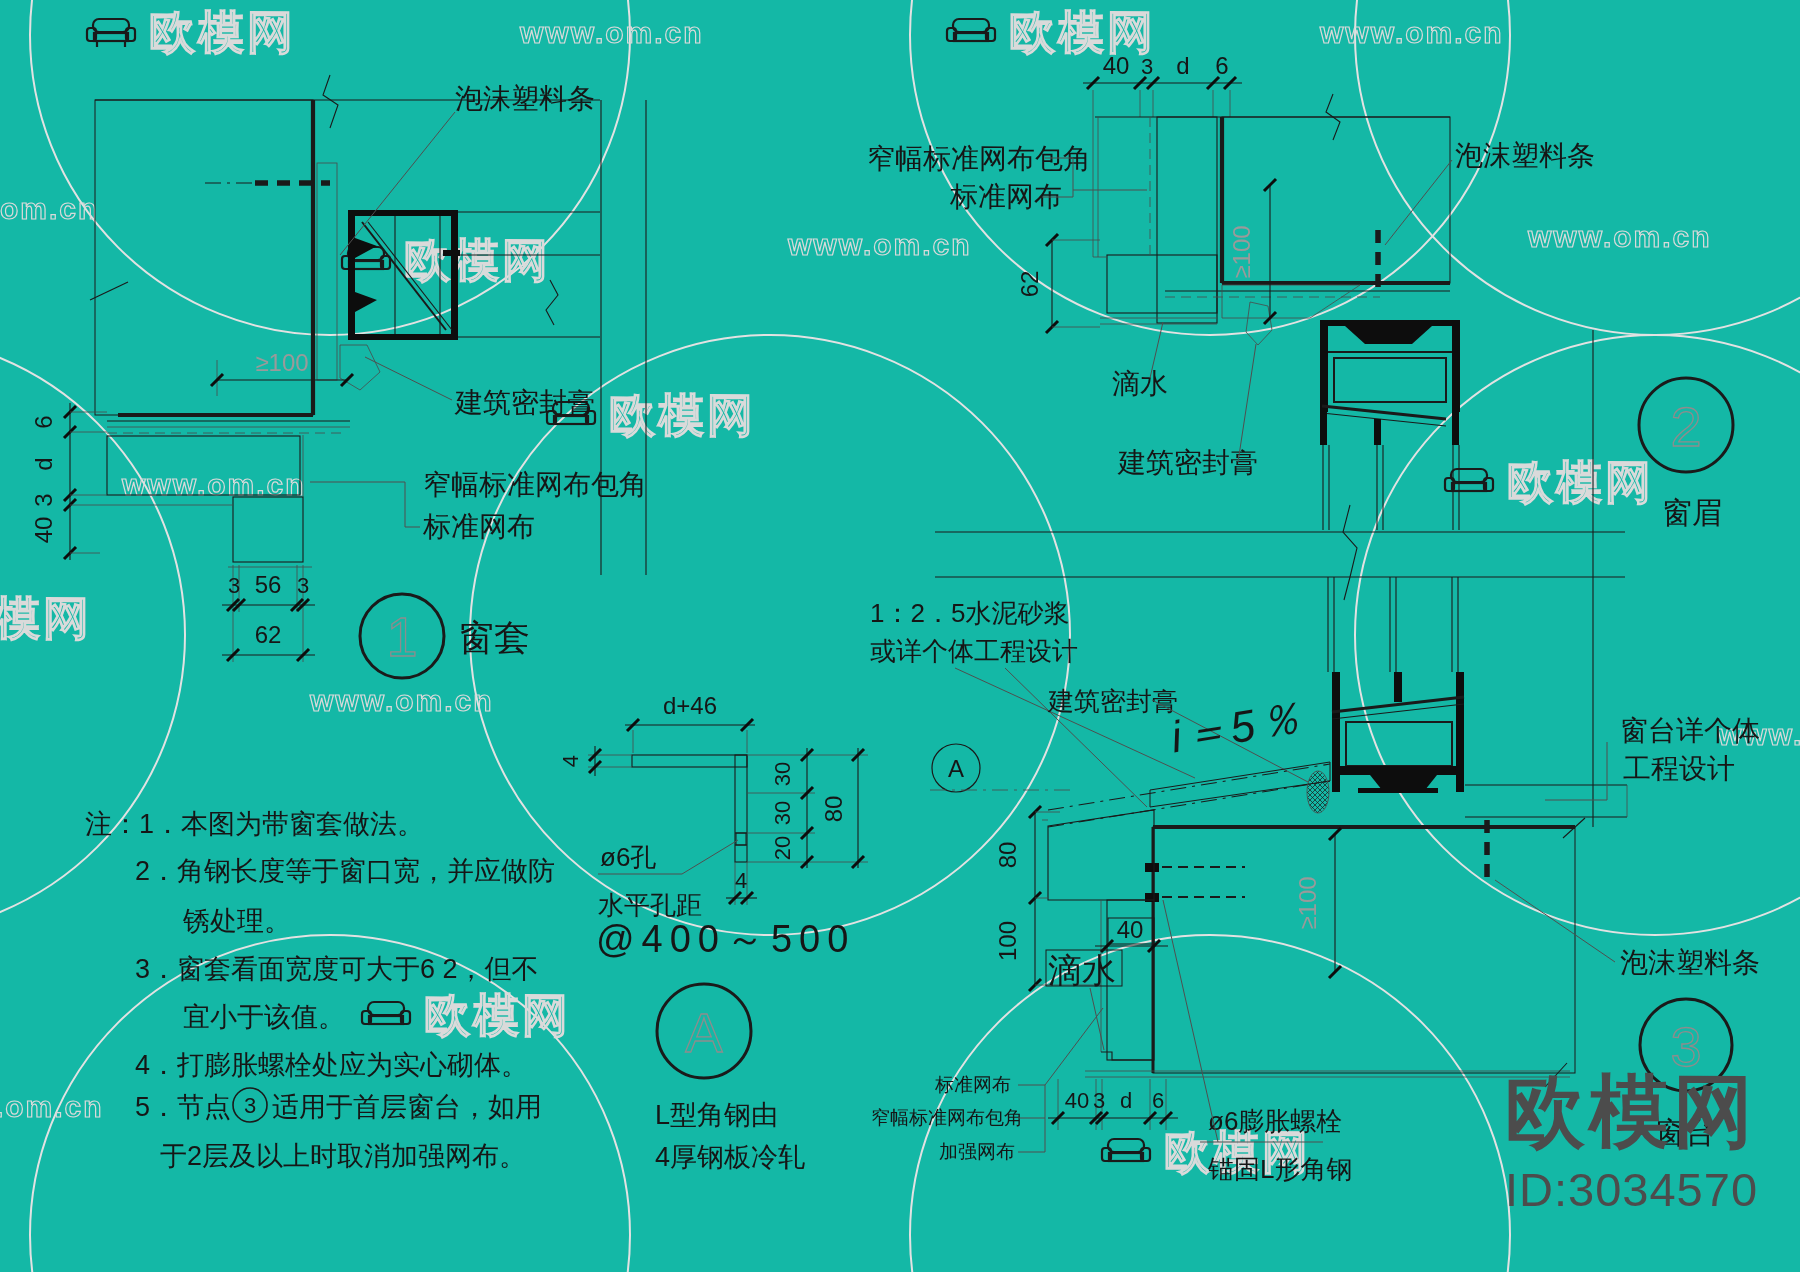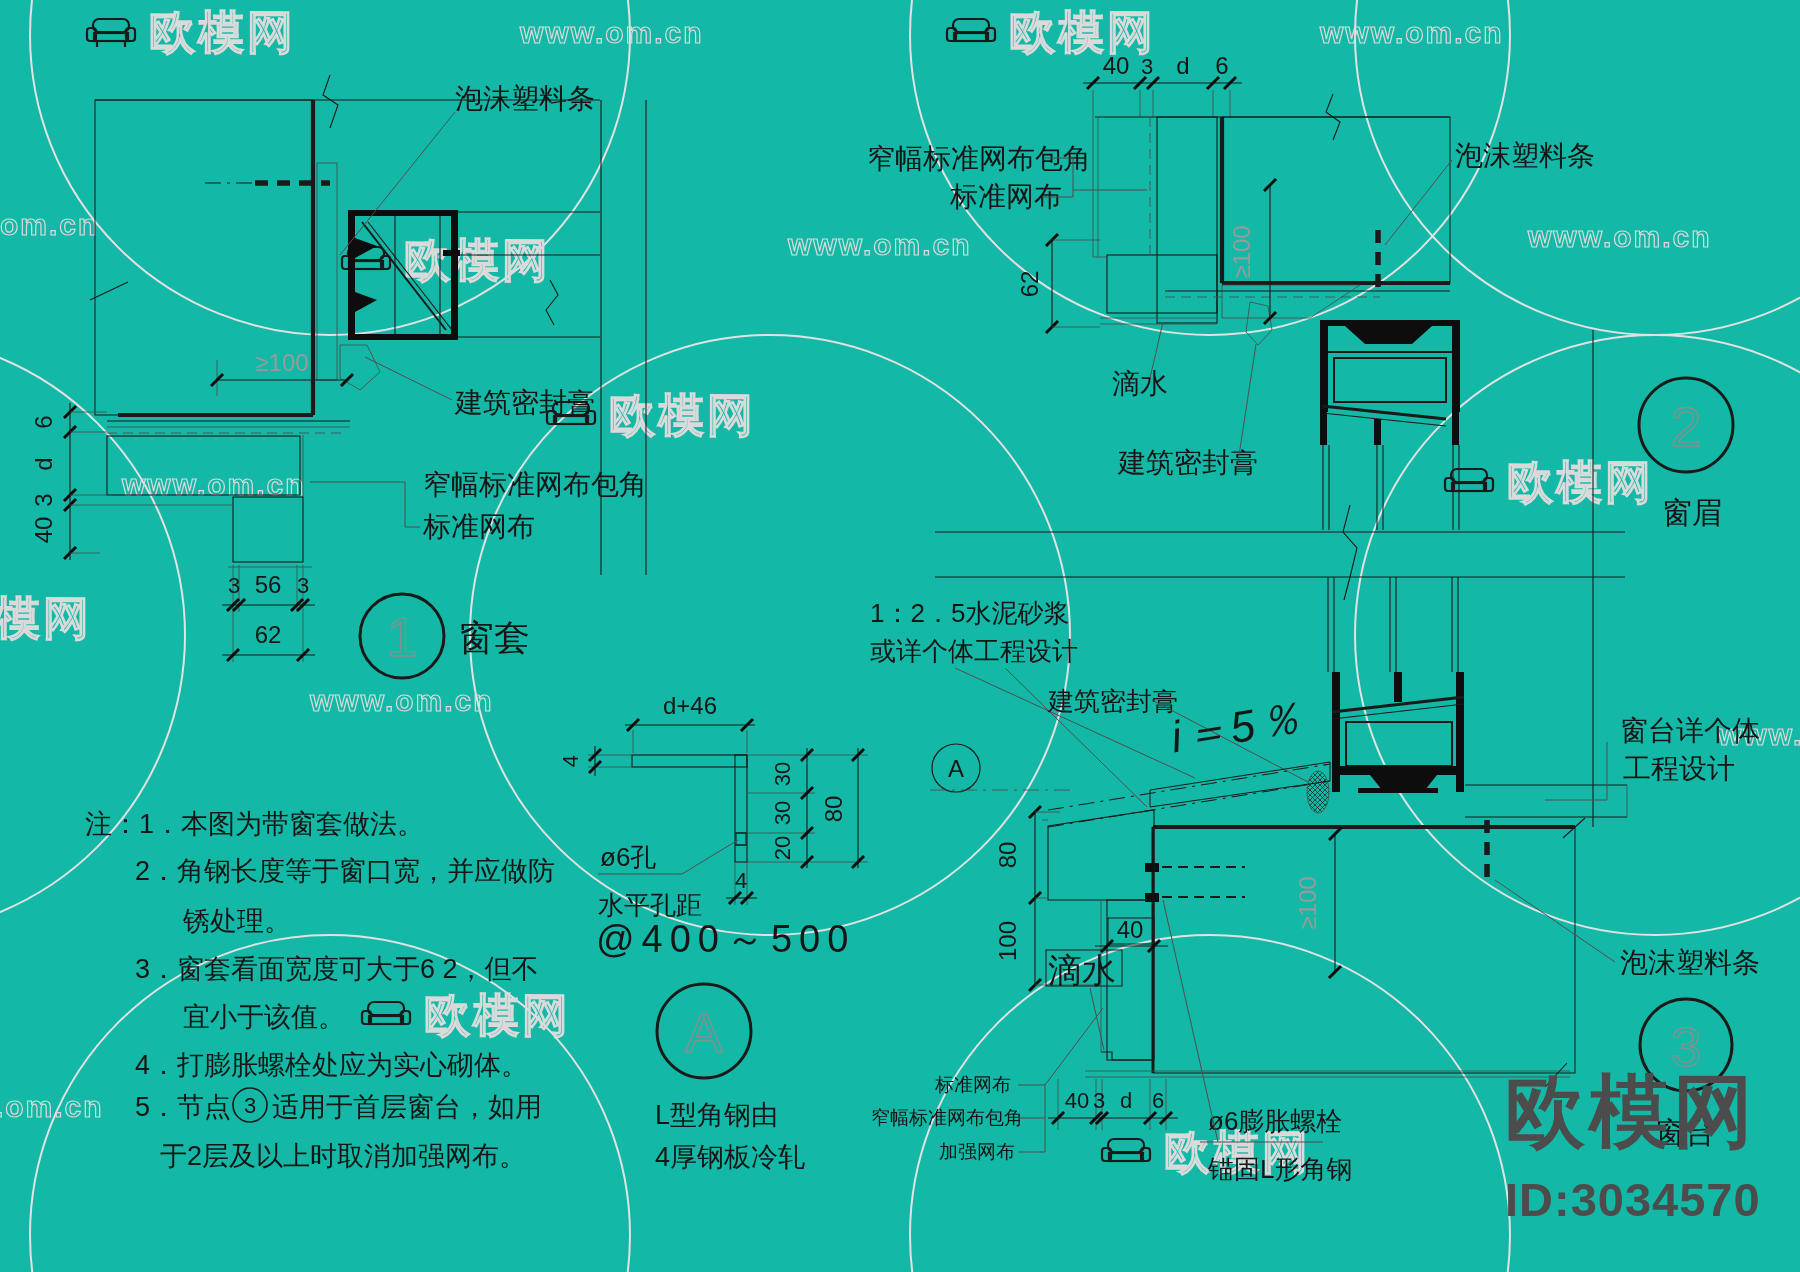--- a/index.html
+++ b/index.html
@@ -30,21 +30,21 @@
   .tick{stroke:#0d0d0d;stroke-width:3}
   .ldr{stroke:#4f4f4f;stroke-width:1}
   .dash{stroke-dasharray:10 6}
   .dashdot{stroke-dasharray:16 6 3 6}
   .bolddash{stroke-width:5.5;stroke-dasharray:13 9}
   .fill{fill:#0d0d0d;stroke:none}
   .wmc{stroke:#e2e2e2;stroke-width:2}
   
   .logo{position:absolute;z-index:3;left:1505px;top:1072px;color:#4c4c4c;line-height:1;}
   .logo .brand{font-size:80px;font-weight:700;letter-spacing:4px;}
-  .logo .lid{font-size:47px;font-weight:700;margin-top:24px;letter-spacing:1px;}
+  .logo .lid{font-size:47px;font-weight:400;margin-top:14px;letter-spacing:1px;}
 </style>
 </head>
 <body>
 
 <div class="stage">
 
   <svg width="1800" height="1272" style="position:absolute;z-index:0">
     <circle class="wmc" cx="330" cy="35" r="300"></circle>
       <circle class="wmc" cx="1210" cy="35" r="300"></circle>
     <circle class="wmc" cx="1655" cy="35" r="300"></circle>
@@ -138,21 +138,21 @@
     <span class="brand">欧模网</span>
   </div>
   <div class="wm url" style="left:520px;top:16px">www.om.cn</div>
   <div class="wm url" style="left:1320px;top:16px">www.om.cn</div>
   <div class="wm url" style="left:788px;top:228px">www.om.cn</div>
   <div class="wm url" style="left:1528px;top:220px">www.om.cn</div>
   <div class="wm url" style="left:122px;top:468px">www.om.cn</div>
   <div class="wm url" style="left:310px;top:684px">www.om.cn</div>
   <div class="wm url" style="left:-80px;top:1090px">www.om.cn</div>
   <div class="wm url" style="left:1718px;top:718px">www.om.cn</div>
-  <div class="wm url" style="left:0px;top:208px">om.cn</div>
+  <div class="wm url" style="left:0px;top:192px">om.cn</div>
 
   <svg class="draw" width="1800" height="1272" viewBox="0 0 1800 1272">
     <defs>
       <pattern id="hatchF" width="16" height="16" patternUnits="userSpaceOnUse">
         <path d="M-4,20 L20,-4 M4,28 L28,4 M-12,12 L12,-12" stroke="#5d5d5d" stroke-width="0.9"></path>
       </pattern>
       <pattern id="hatchB" width="16" height="16" patternUnits="userSpaceOnUse">
         <path d="M-4,-4 L20,20 M-12,4 L12,28 M4,-12 L28,12" stroke="#5d5d5d" stroke-width="0.9"></path>
       </pattern>
       <pattern id="cross" width="10" height="10" patternUnits="userSpaceOnUse">

